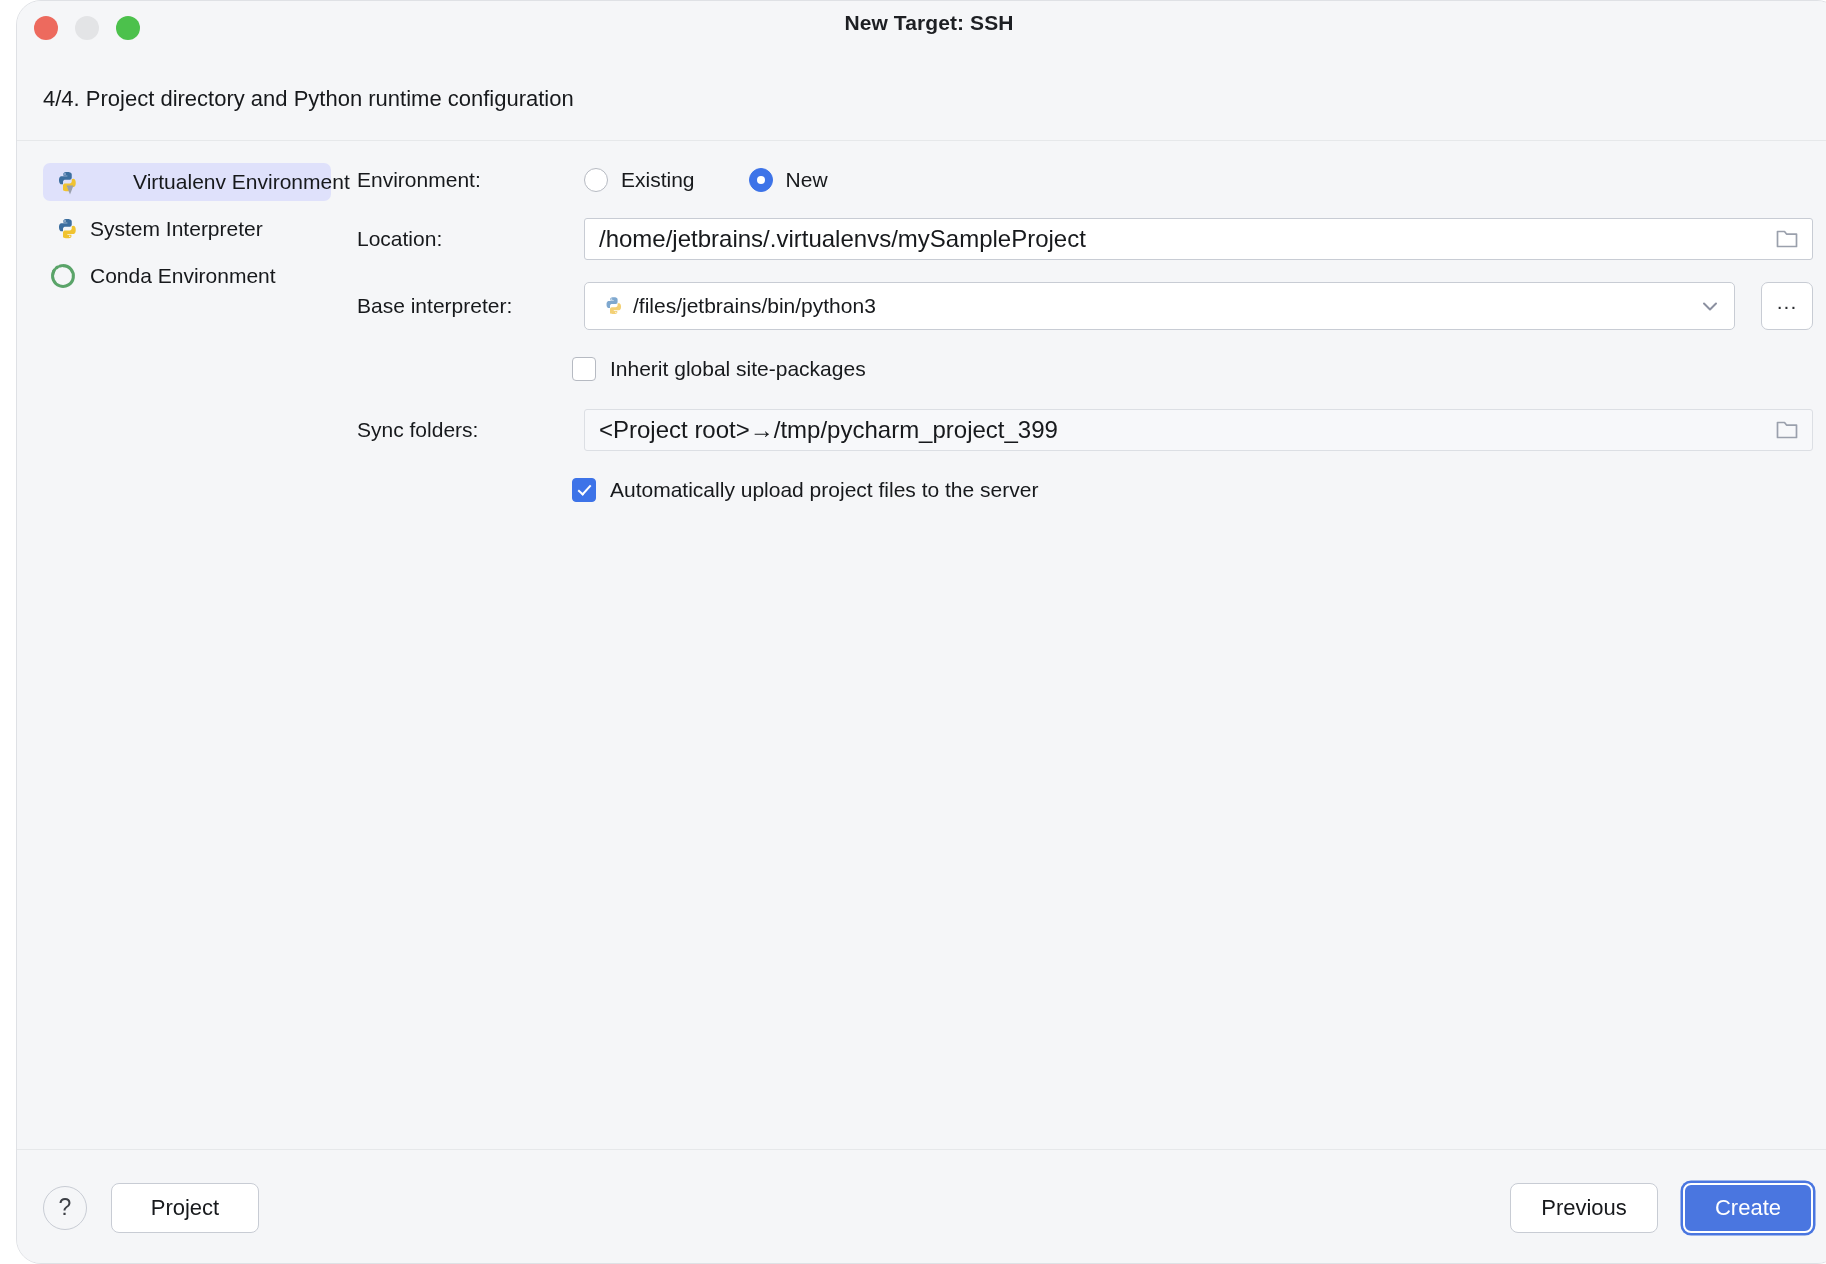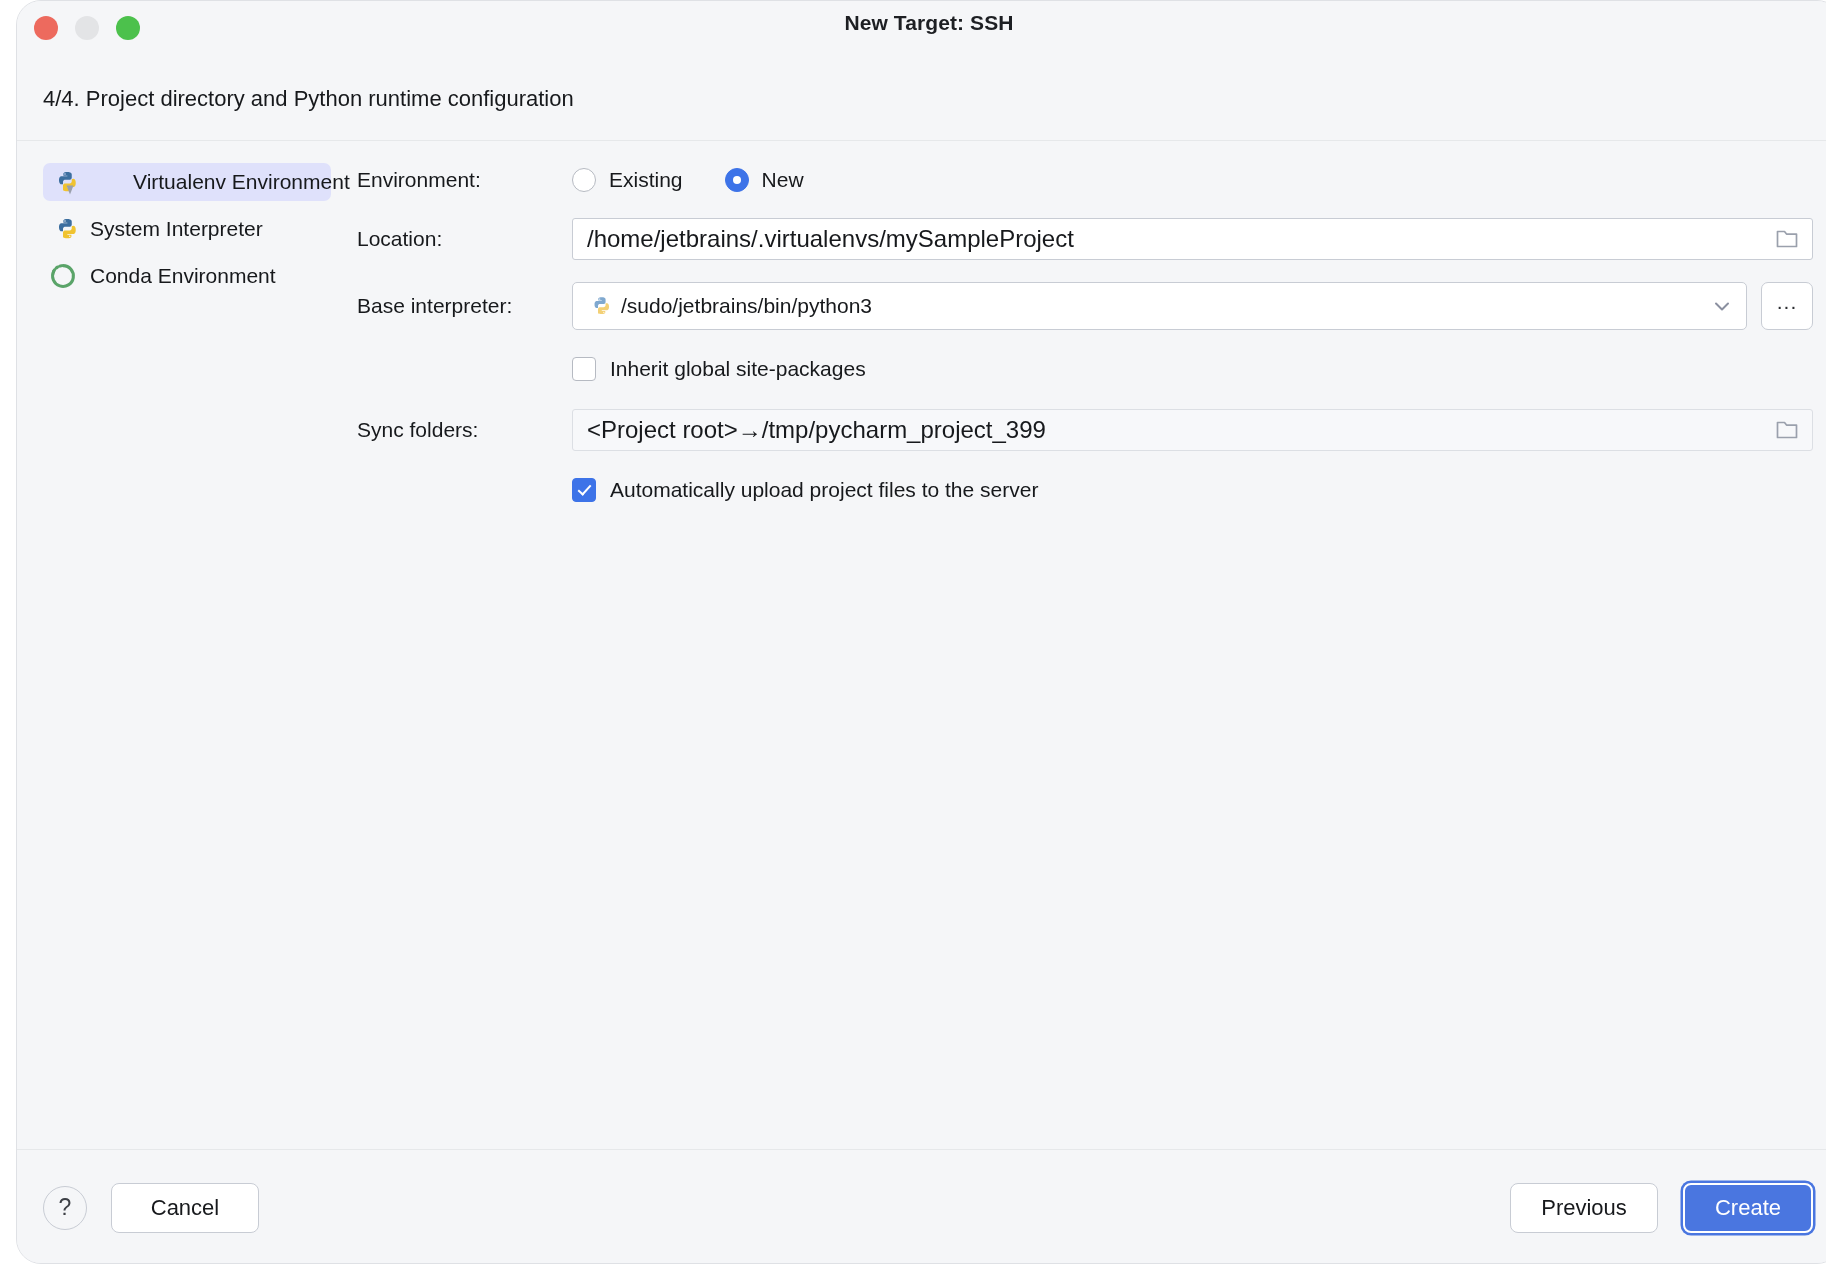--- a/index.html
+++ b/index.html
@@ -117,20 +117,21 @@
   .form {
     flex: 1 1 auto;
     padding-top: 22px;
     padding-right: 28px;
     box-sizing: border-box;
   }
   .row {
     display: flex;
     align-items: center;
     min-height: 34px;
+    gap: 12px;
   }
   .row.radio-row { margin-bottom: 21px; }
   .row.field-row { margin-bottom: 22px; }
   .row.check-row { margin-bottom: 23px; }
 
   .lbl {
     width: 215px;
     flex: 0 0 215px;
     text-align: left;
     font-size: 21px;
@@ -401,21 +402,21 @@
 
       <div class="row field-row">
         <span class="lbl">Base interpreter:</span>
         <span class="combo">
           <span class="py">
             <svg width="26" height="26" viewBox="0 0 30 30">
               <path d="M14.2 3.2c-3.3 0-3.1 1.4-3.1 1.4l0 1.5h3.2v0.5H9.9S7.6 6.3 7.6 9.7c0 3.4 2 3.3 2 3.3h1.2v-1.6s-0.1-2 1.9-2h3.2s1.9 0 1.9-1.9V5.2s0.3-2-3.6-2zm-1.8 1c0.3 0 0.6 0.3 0.6 0.6 0 0.4-0.3 0.6-0.6 0.6-0.4 0-0.6-0.3-0.6-0.6 0-0.4 0.3-0.6 0.6-0.6z" fill="#7fa8cf" transform="translate(1.5,1) scale(1.25)"></path>
               <path d="M14.4 18.6c3.3 0 3.1-1.4 3.1-1.4l0-1.5h-3.2v-0.5h4.4s2.3 0.3 2.3-3.2c0-3.4-2-3.3-2-3.3h-1.2v1.6s0.1 2-1.9 2h-3.2s-1.9 0-1.9 1.9v3.2s-0.3 1.2 3.6 1.2zm1.8-1c-0.3 0-0.6-0.3-0.6-0.6 0-0.4 0.3-0.6 0.6-0.6 0.4 0 0.6 0.3 0.6 0.6 0 0.4-0.3 0.6-0.6 0.6z" fill="#f3d075" transform="translate(1.5,1) scale(1.25)"></path>
             </svg>
           </span>
-          <span class="combo-value">/sudo/jetbrains/bin/python3</span>
+          <span class="combo-value">/files/jetbrains/bin/python3</span>
           <span>
             <svg width="24" height="24" viewBox="0 0 24 24">
               <path d="M6 9.5l6 6 6-6" fill="none" stroke="#8b90a0" stroke-width="2" stroke-linecap="round" stroke-linejoin="round"></path>
             </svg>
           </span>
         </span>
         <span class="ellipsis-btn">...</span>
       </div>
 
       <div class="row check-row indent">
@@ -446,21 +447,21 @@
       </div>
 
     </div>
   </div>
 
   <div class="hr"></div>
 
   <div class="footer">
     <div class="footer-left">
       <span class="help-btn">?</span>
-      <span class="btn">Cancel</span>
+      <span class="btn">Project</span>
     </div>
     <div class="footer-spacer"></div>
     <div class="footer-right">
       <span class="btn">Previous</span>
       <span class="btn primary">Create</span>
     </div>
   </div>
 
 </div>
 

